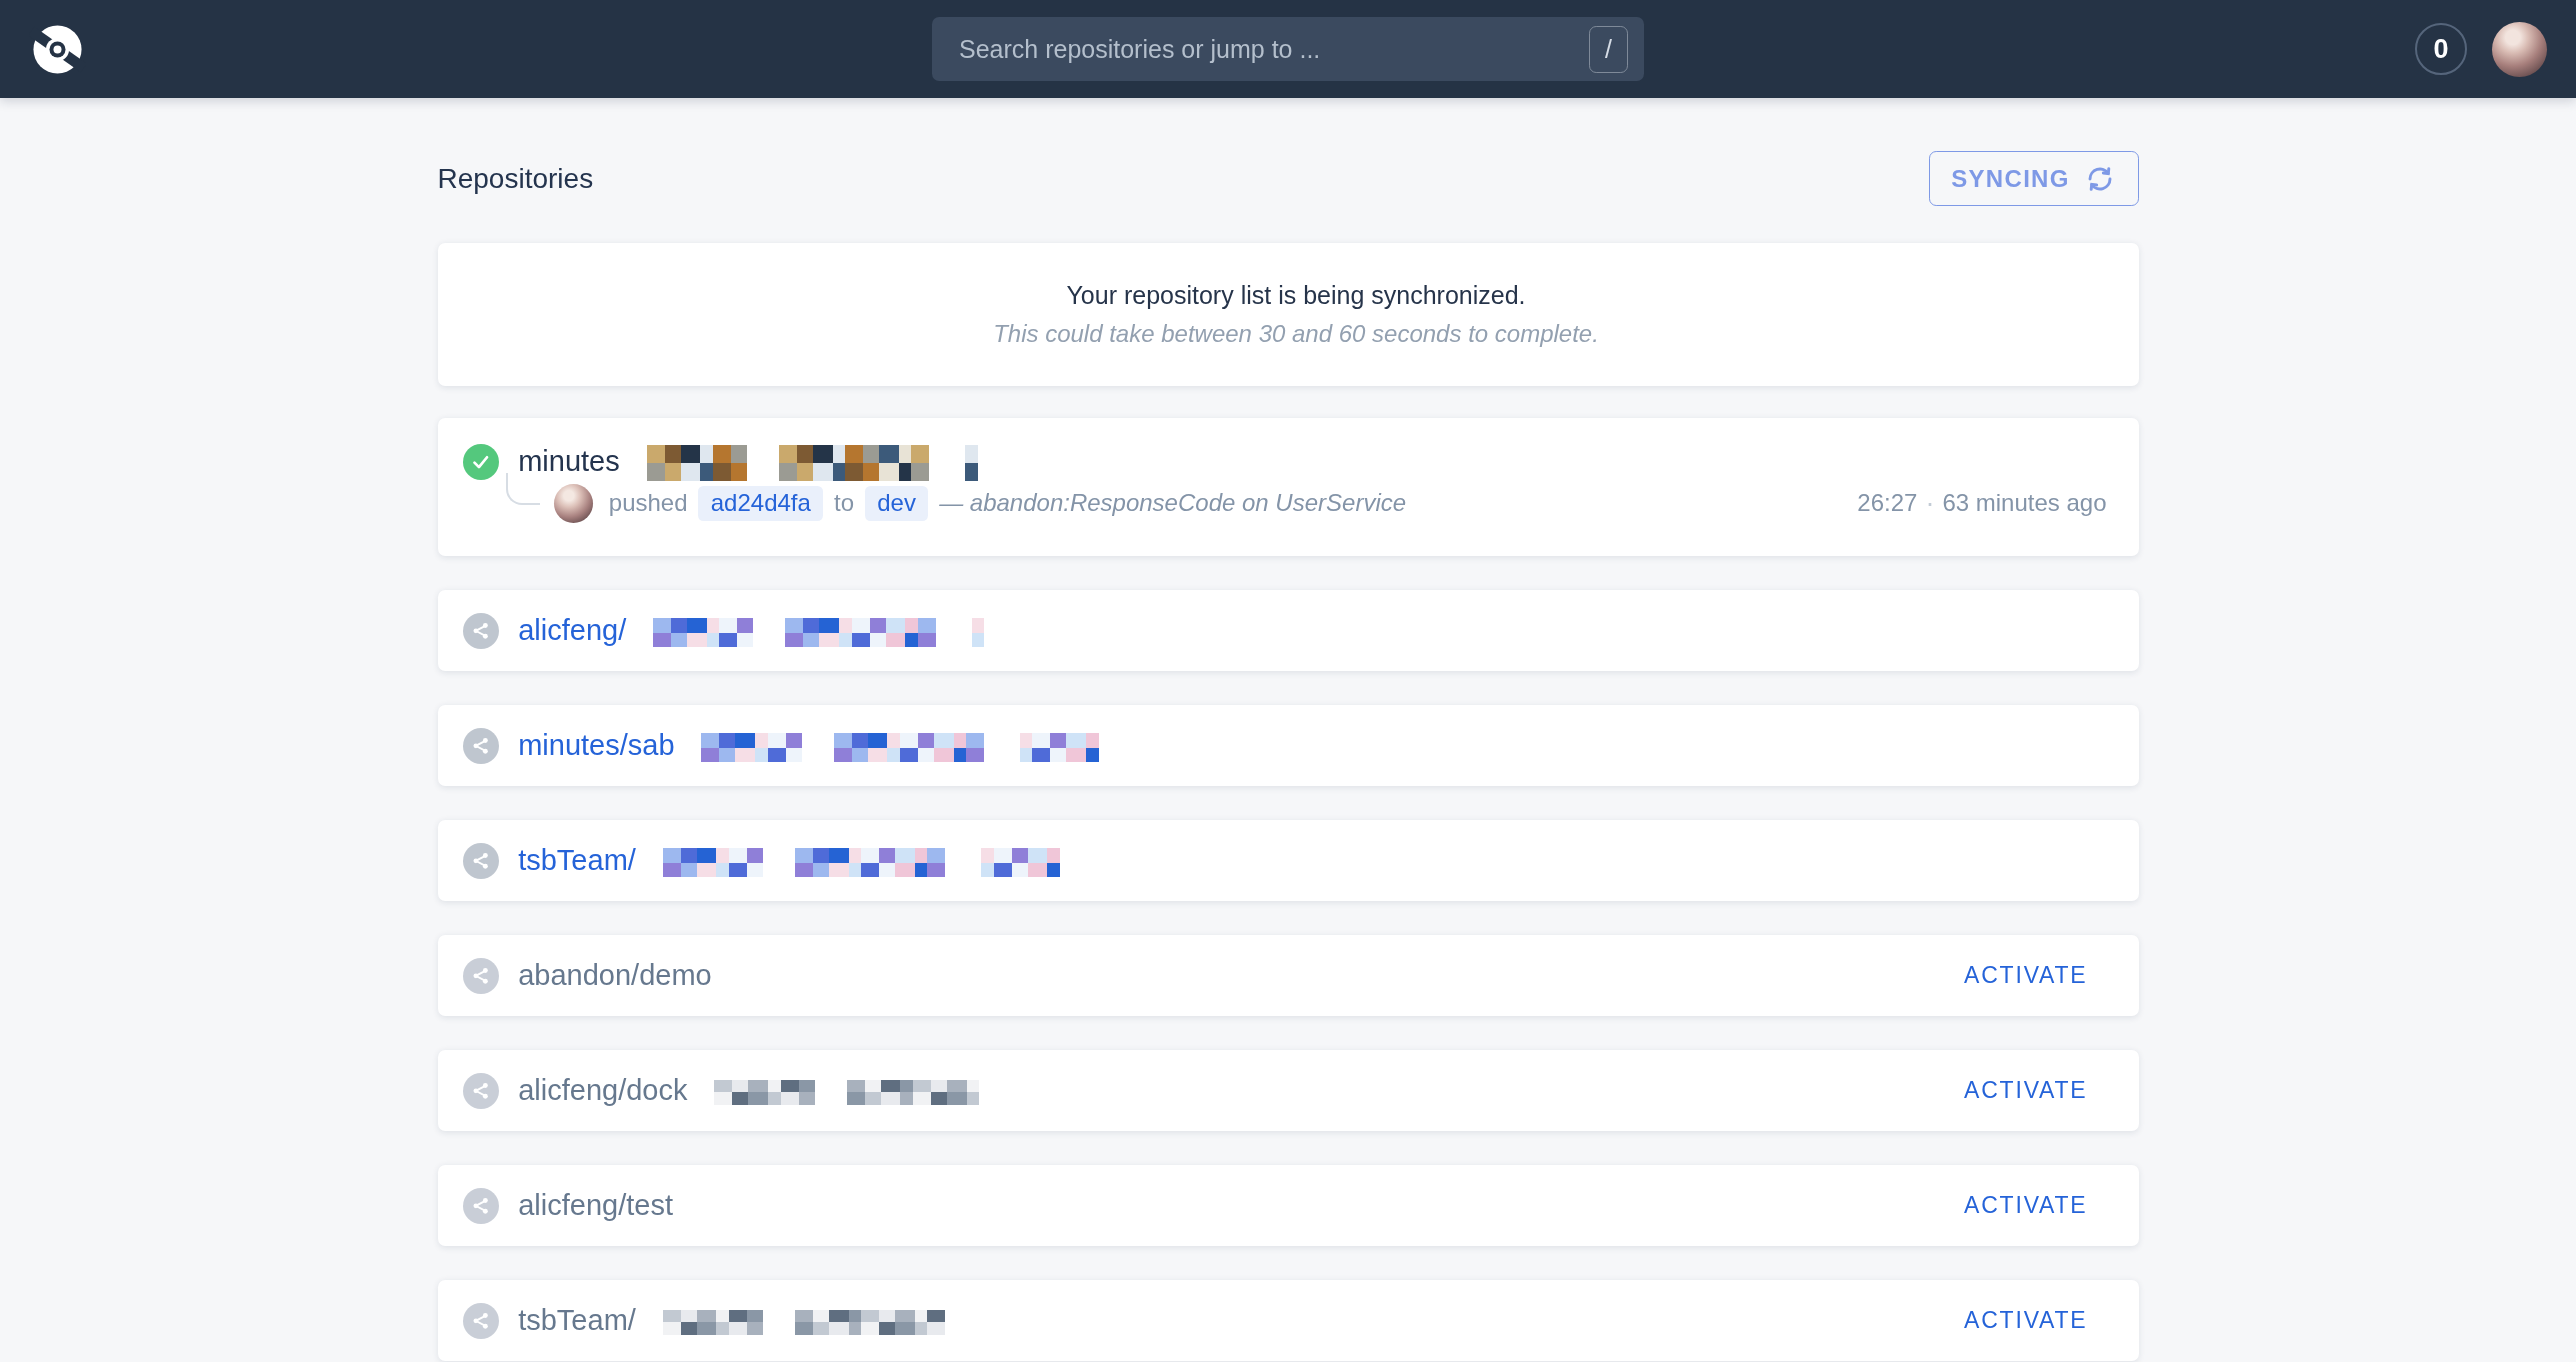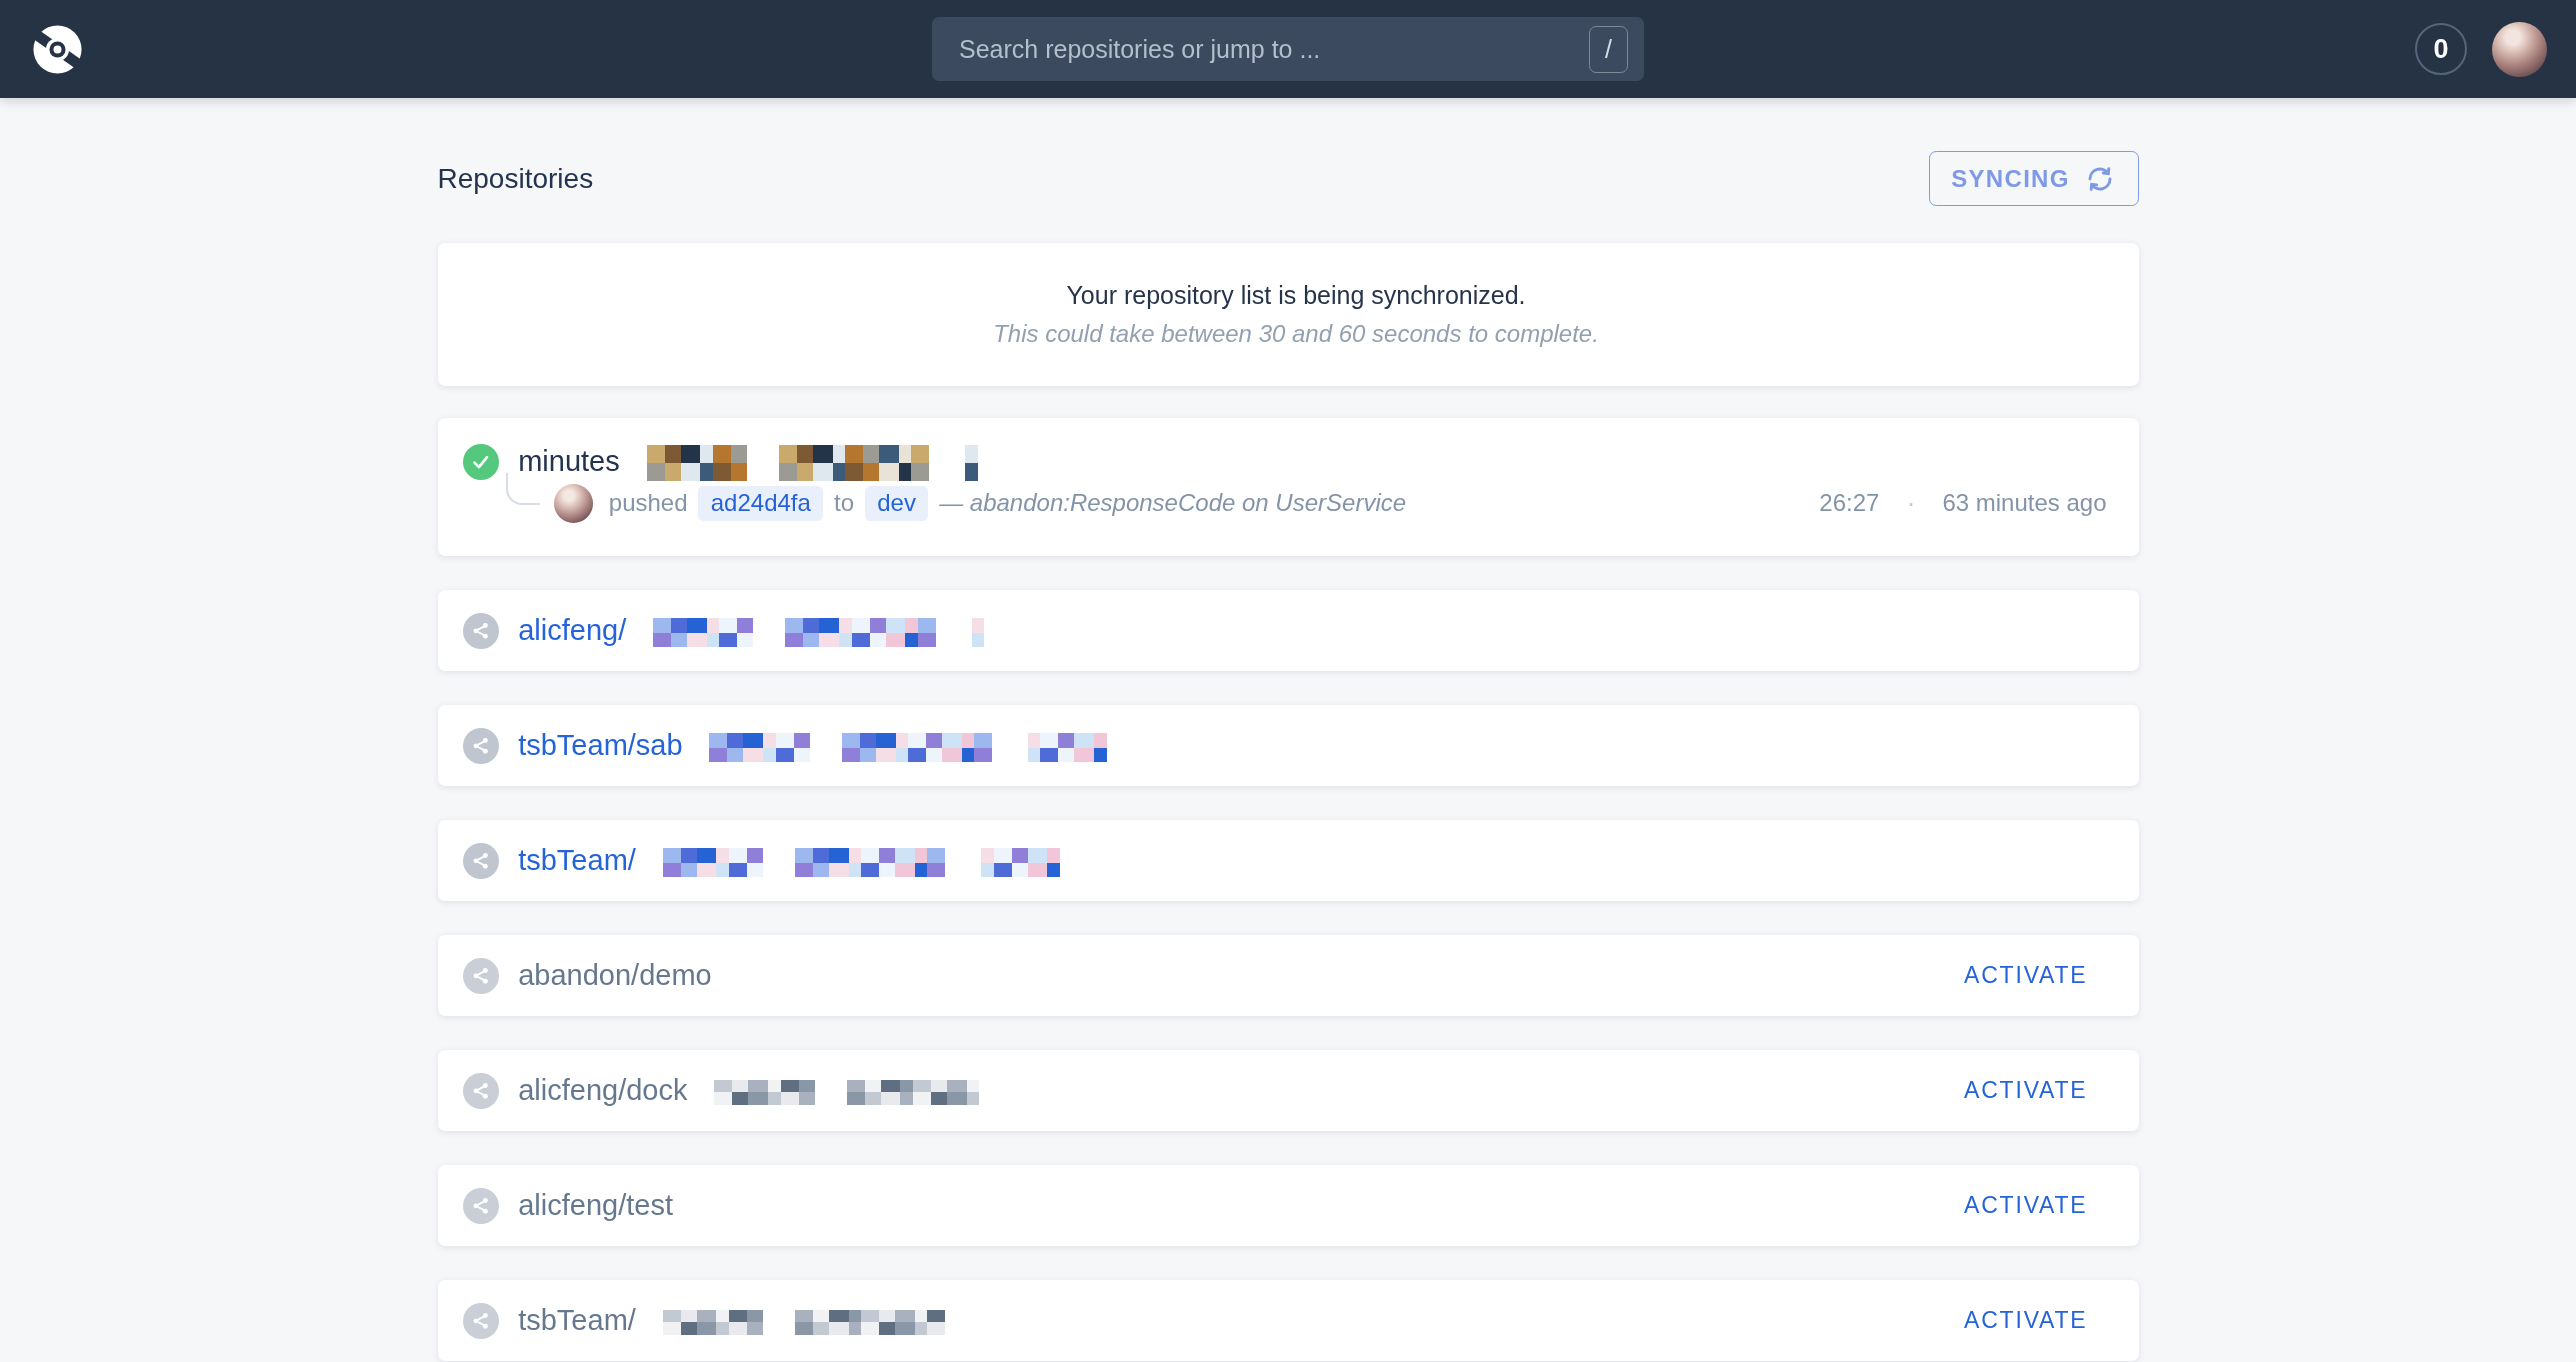--- a/index.html
+++ b/index.html
@@ -93,21 +93,21 @@
   .avatar-sm{
     width:39px;height:39px;border-radius:50%;flex:none;margin-right:16px;
     background:radial-gradient(circle at 38% 30%, #f4e8e2 0 14%, #dcc0b8 32%, #a98280 58%, #6f5354 80%, #4c3c40 100%);
   }
   .build-text{font-size:24px;color:var(--graytext);display:flex;align-items:center;gap:10.7px;white-space:nowrap;}
   .chip{
     background:#eaf0fb;color:var(--accent);border-radius:5.4px;
     padding:3.6px 12.5px;cursor:pointer;
   }
   .commit-msg{font-style:italic;}
-  .build-time{margin-left:auto;display:flex;align-items:center;gap:27px;font-size:24px;color:var(--graytext);white-space:nowrap;}
+  .build-time{margin-left:auto;display:flex;align-items:center;gap:8px;font-size:24px;color:var(--graytext);white-space:nowrap;}
   .dot-sep{color:#c3ccd6;font-size:27px;}
   
   .repo-row{
     height:81px;display:flex;align-items:center;
     padding:0 45px 0 25px;gap:19.7px;
   }
   .icon-circle{
     width:36px;height:36px;border-radius:50%;flex:none;
     display:flex;align-items:center;justify-content:center;
   }
@@ -256,21 +256,21 @@
   <div class="card repo-row">
     <div class="icon-circle icon-dark">
       <svg width="19.7" height="19.7" viewBox="0 0 24 24" fill="#ffffff">
         <circle cx="17.5" cy="5.5" r="3"></circle>
           <circle cx="6" cy="12" r="3"></circle>
           <circle cx="17.5" cy="18.5" r="3"></circle>
         <rect x="5" y="7.6" width="14" height="2.4" transform="rotate(-28 12 9)"></rect>
         <rect x="5" y="14" width="14" height="2.4" transform="rotate(28 12 15)"></rect>
       </svg>
     </div>
-    <span class="repo-link">tsbTeam/sab</span>
+    <span class="repo-link">minutes/sab</span>
     <span class="pixelate" style="height: 29px;">
         <i style="width: 18px; background: linear-gradient(rgb(157, 184, 239) 50%, rgb(143, 127, 216) 50%);"></i>
         <i style="width: 16px; background: linear-gradient(rgb(79, 107, 216) 50%, rgb(157, 184, 239) 50%);"></i>
         <i style="width: 19.7px; background: linear-gradient(rgb(37, 99, 212) 50%, rgb(246, 222, 230) 50%);"></i>
         <i style="width: 12.5px; background: linear-gradient(rgb(246, 222, 230) 50%, rgb(207, 227, 247) 50%);"></i>
         <i style="width: 18px; background: linear-gradient(rgb(238, 244, 251) 50%, rgb(79, 107, 216) 50%);"></i>
         <i style="width: 16px; background: linear-gradient(rgb(143, 127, 216) 50%, rgb(238, 244, 251) 50%);"></i>
         <i style="width: 19.7px; background: transparent;"></i>
         <i style="width: 12.5px; background: transparent;"></i>
         <i style="width: 18px; background: linear-gradient(rgb(157, 184, 239) 50%, rgb(143, 127, 216) 50%);"></i>

